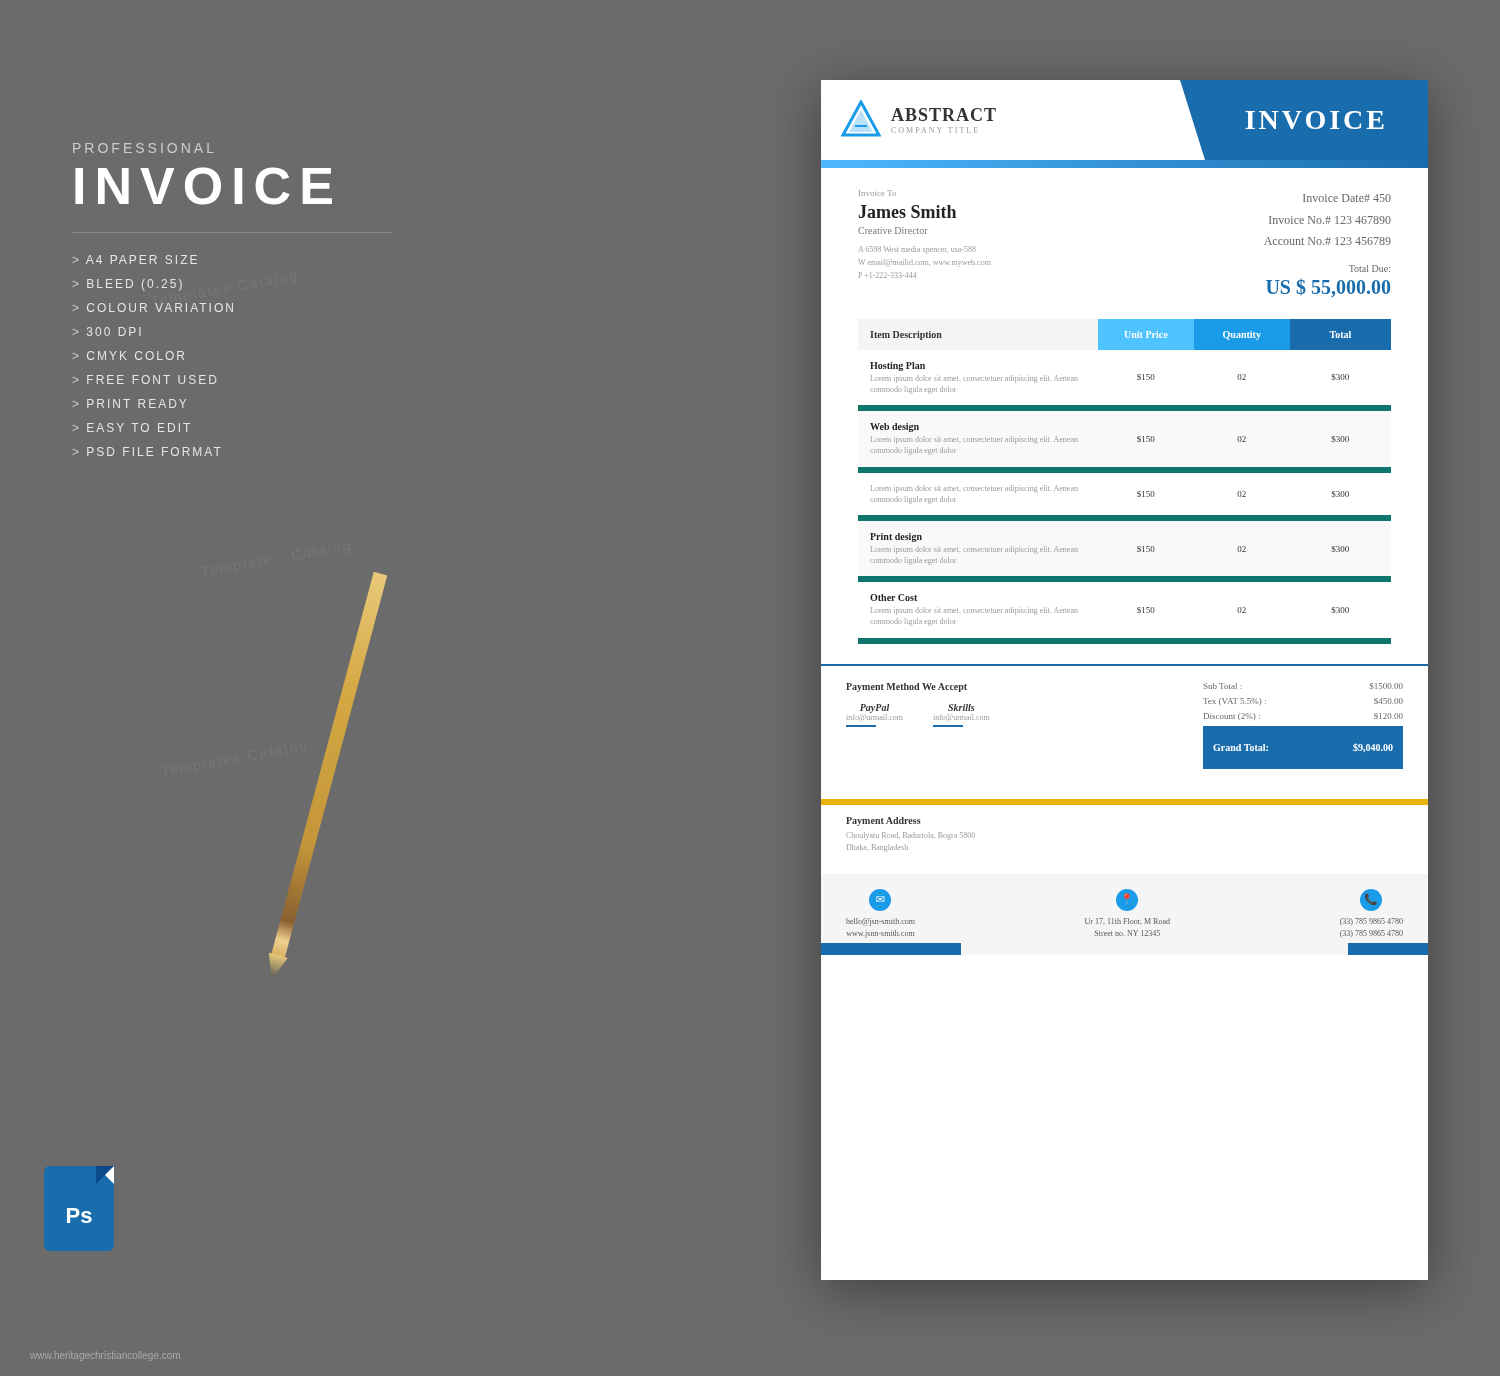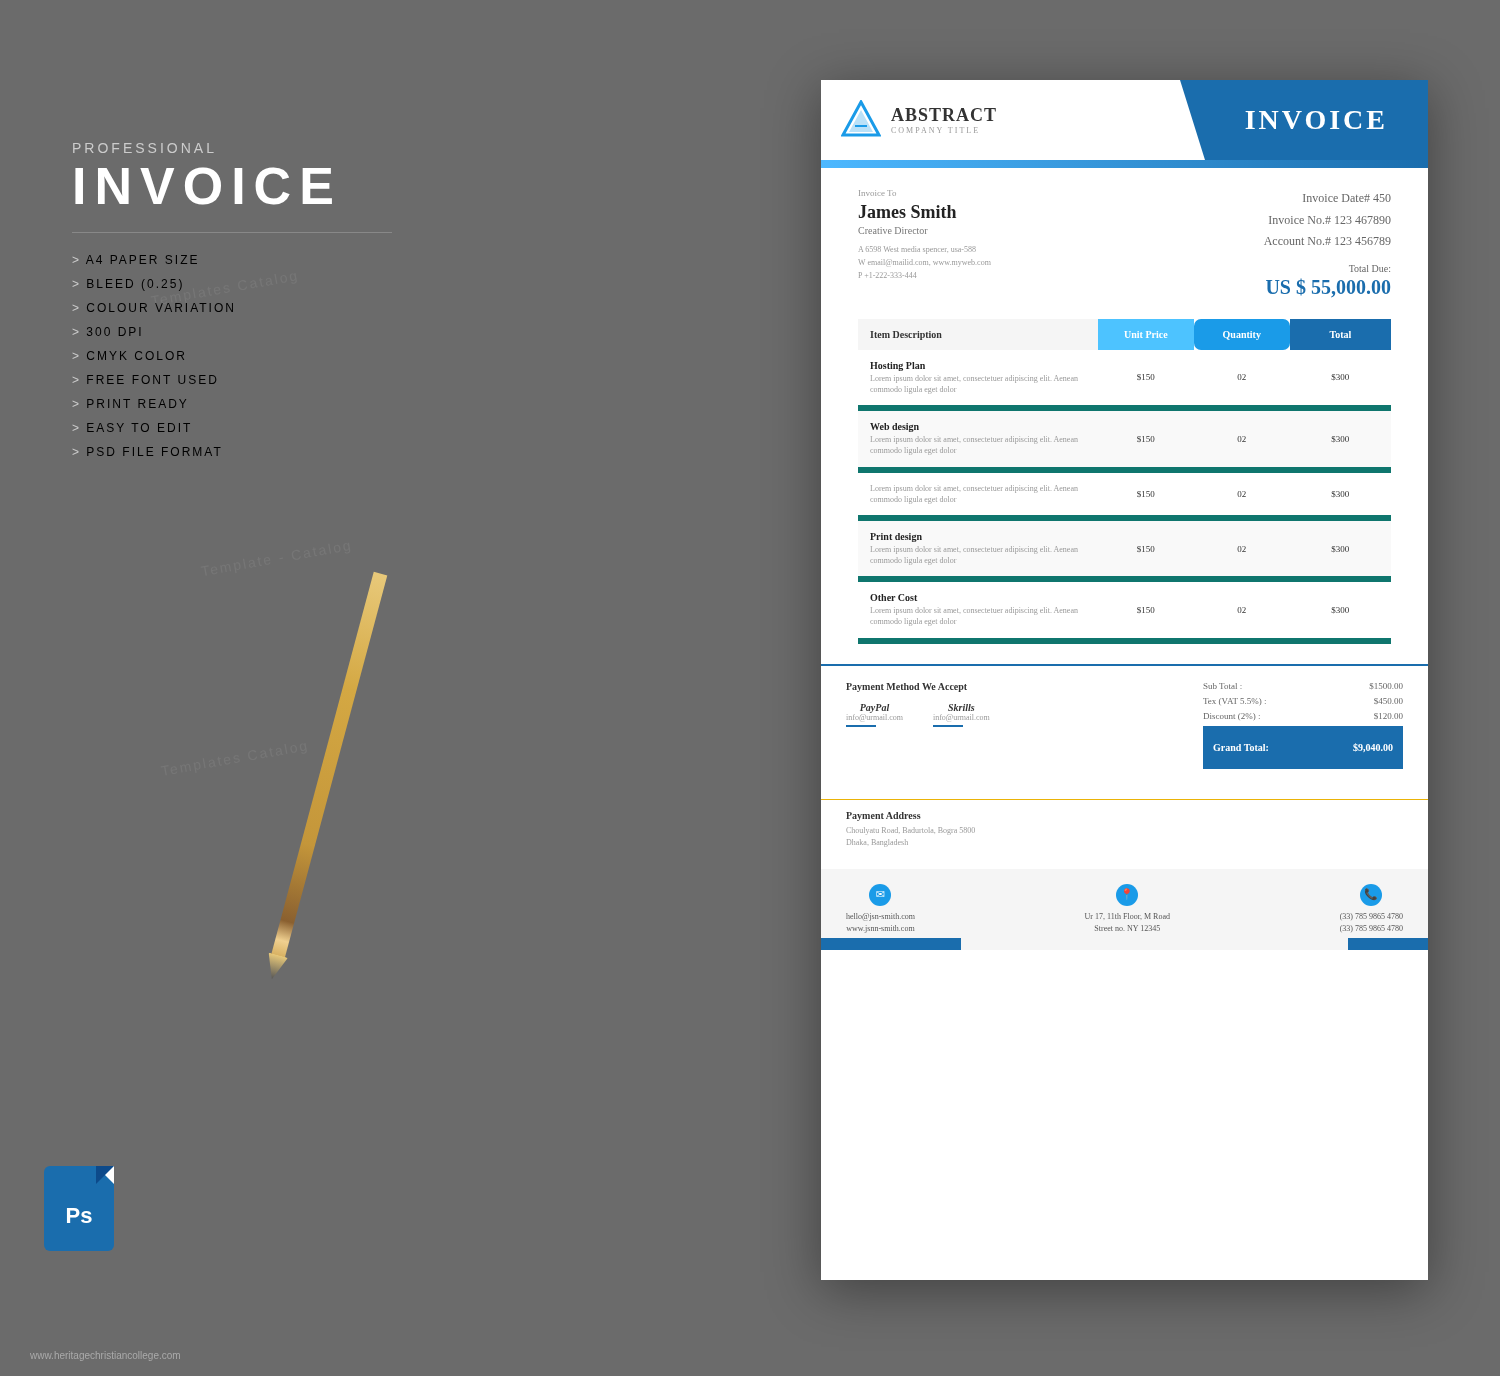--- a/index.html
+++ b/index.html
@@ -43,21 +43,21 @@
       background-color: #888;
       margin-bottom: 20px;
     }
 
     .features-list {
       list-style: none;
       margin-bottom: 30px;
     }
 
     .features-list li {
-      color: #000000;
+      color: #e5e5e5;
       font-size: 12px;
       letter-spacing: 2px;
       margin-bottom: 10px;
       font-weight: 500;
     }
 
     .features-list li::before {
       content: '> ';
       color: #cccccc;
     }
@@ -455,21 +455,21 @@
 
     .grand-total-value {
       color: #ffffff;
       font-size: 10px;
       font-weight: 700;
     }
 
     
     .payment-address {
       padding: 10px 25px;
-      border-top: 1px solid #eab308;
+      border-top: 6px solid #eab308;
     }
 
     .payment-address-title {
       font-size: 10px;
       font-weight: 700;
       color: #333;
       margin-bottom: 4px;
     }
 
     .payment-address-text {
@@ -538,21 +538,21 @@
     .website-footer {
       position: absolute;
       bottom: 15px;
       left: 30px;
       color: #aaaaaa;
       font-size: 10px;
     }
 
     .col-description { width: 45%; }
     .col-unit-price { width: 18%; }
-    .col-quantity { width: 18%; border-radius: 7px; }
+    .col-quantity { width: 18%; }
     .col-total { width: 19%; }
   </style>
 </head>
 <body>
 
 <div class="left-panel">
   <div class="professional-label">PROFESSIONAL</div>
   <div class="invoice-title">INVOICE</div>
   <div class="divider-line"></div>
   <ul class="features-list">

